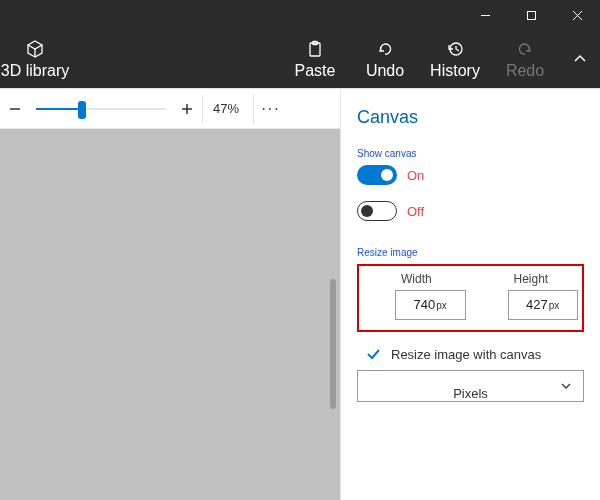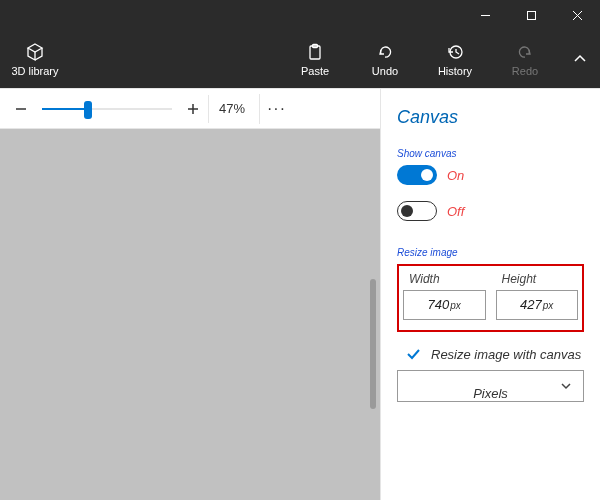--- a/index.html
+++ b/index.html
@@ -5,35 +5,35 @@
     * { box-sizing: border-box; margin: 0; padding: 0; font-family: "Segoe UI", Arial, sans-serif; }
     html, body { width: 600px; height: 500px; overflow: hidden; }
     .app { width: 600px; height: 500px; display: flex; flex-direction: column; background: #fff; }
 
     
     .titlebar { height: 30px; background: #2b2b2b; display: flex; justify-content: flex-end; align-items: stretch; }
     .tb-btn { width: 46px; display: flex; align-items: center; justify-content: center; color: #fff; cursor: pointer; }
     .tb-btn svg { stroke: #fff; fill: none; }
 
     
-    .toolbar { height: 58px; background: #2b2b2b; display: flex; align-items: center; color: #fff; font-size: 11px; }
+    .toolbar { height: 58px; background: #2b2b2b; display: flex; align-items: center; color: #fff; font-size: 16px; }
     .tool { width: 70px; display: flex; flex-direction: column; align-items: center; justify-content: center; cursor: pointer; }
     .tool-icon { height: 22px; display: flex; align-items: center; justify-content: center; margin-bottom: 2px; }
     .tool.disabled { color: #777; }
     .tool.disabled svg { stroke: #777; }
     .toolbar-spacer { flex: 1; }
     .collapse-arrow { width: 40px; display: flex; align-items: center; justify-content: center; color: #fff; cursor: pointer; }
 
     
     .body { flex: 1; display: flex; border-top: 1px solid #e5e5e5; }
     .left { flex: 1; display: flex; flex-direction: column; min-width: 0; }
-    .right { width: 220px; border-left: 1px solid #e5e5e5; padding: 18px 16px 0 16px; overflow: hidden; font-style: italic; }
-
-    
-    .zoomrow { height: 40px; display: flex; align-items: center; border-bottom: 1px solid #e5e5e5; padding-left: 6px; }
+    .right { width: 260px; border-left: 1px solid #e5e5e5; padding: 18px 16px 0 16px; overflow: hidden; }
+
+    
+    .zoomrow { height: 40px; display: flex; align-items: center; border-bottom: 1px solid #e5e5e5; }
     .zoom-btn { width: 30px; height: 30px; display: flex; align-items: center; justify-content: center; cursor: pointer; }
     .slider { position: relative; width: 130px; height: 20px; margin: 0 6px; }
     .slider-track { position: absolute; top: 9px; left: 0; right: 0; height: 2px; background: #e5e5e5; }
     .slider-track-fill { position: absolute; top: 9px; left: 0; width: 35%; height: 2px; background: #0078d4; }
     .slider-thumb { position: absolute; top: 2px; left: 35%; width: 8px; height: 18px; margin-left: -4px; background: #0078d4; border-radius: 3px; }
     .zoom-value { width: 46px; text-align: center; font-size: 13px; color: #333; }
     .more { width: 34px; height: 30px; display: flex; align-items: center; justify-content: center; cursor: pointer; border-left: 1px solid #e5e5e5; letter-spacing: 1px; color: #333; margin-left: 4px;}
     .separator-v { width: 1px; height: 28px; background: #e5e5e5; }
 
     
@@ -47,21 +47,21 @@
     .toggle { width: 40px; height: 20px; border-radius: 10px; position: relative; cursor: pointer; margin-right: 10px; }
     .toggle.on { background: #0078d4; border: none; }
     .toggle.off { background: #fff; border: 1px solid #333; }
     .toggle-knob { position: absolute; width: 12px; height: 12px; border-radius: 50%; top: 50%; transform: translateY(-50%); }
     .toggle.on .toggle-knob { right: 4px; background: #fff; }
     .toggle.off .toggle-knob { left: 3px; background: #333; }
     .toggle-state { font-size: 13px; color: #ef4444; }
 
     .resize-section { margin-top: 26px; }
     .wh-row { display: flex; gap: 10px; padding: 6px 4px 10px 4px; border: 2px solid #d40000; margin-top: 4px; }
-    .wh-col { flex: 1; }
+    .wh-col { flex: 1; margin-left: 32px; }
     .wh-label { font-size: 12px; color: #444; padding-left: 6px; margin-bottom: 4px; }
     .wh-input { height: 30px; border: 1px solid #999; display: flex; align-items: baseline; justify-content: center; cursor: text; padding-top: 6px; }
     .wh-value { font-size: 13px; color: #222; }
     .wh-unit { font-size: 10px; color: #333; margin-left: 1px; }
 
     .check-row { display: flex; align-items: center; margin-top: 14px; padding-left: 8px; cursor: pointer; }
     .check-row svg { margin-right: 10px; }
     .check-label { font-size: 13px; color: #333; }
 
     .unit-select { height: 32px; margin-top: 8px; border: 1px solid #999; display: flex; align-items: flex-end; justify-content: center; position: relative; cursor: pointer; }

